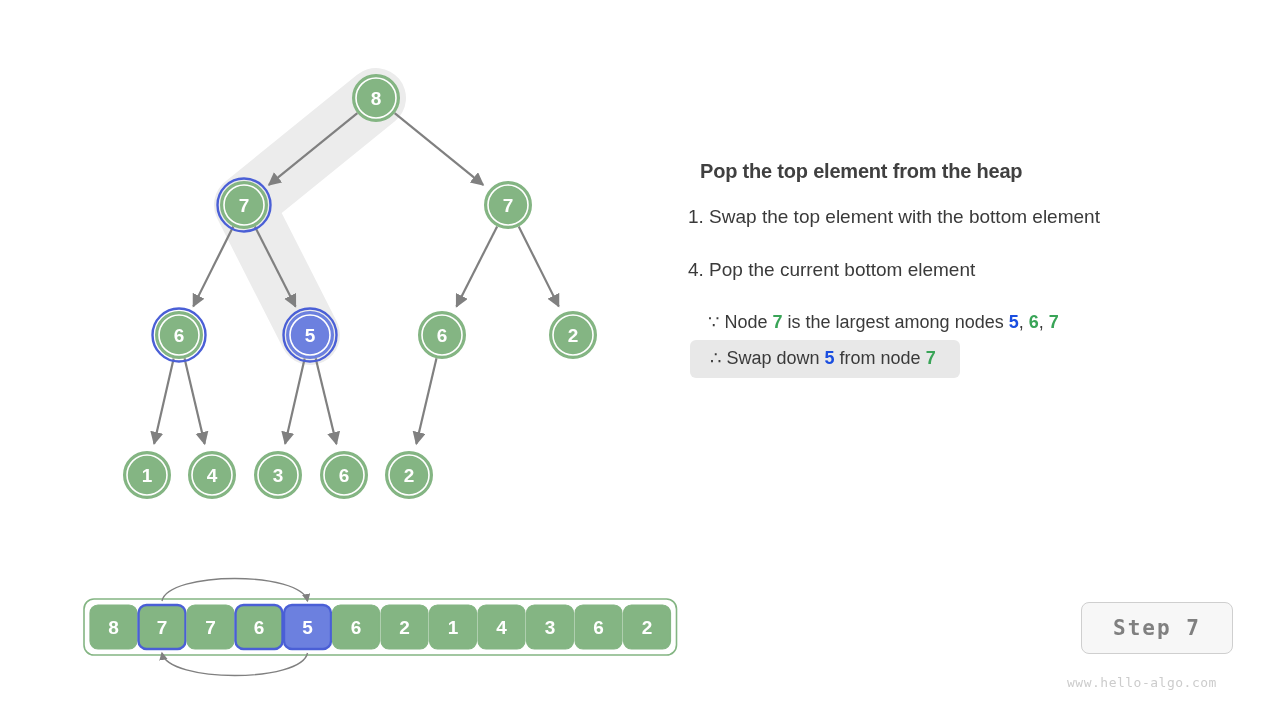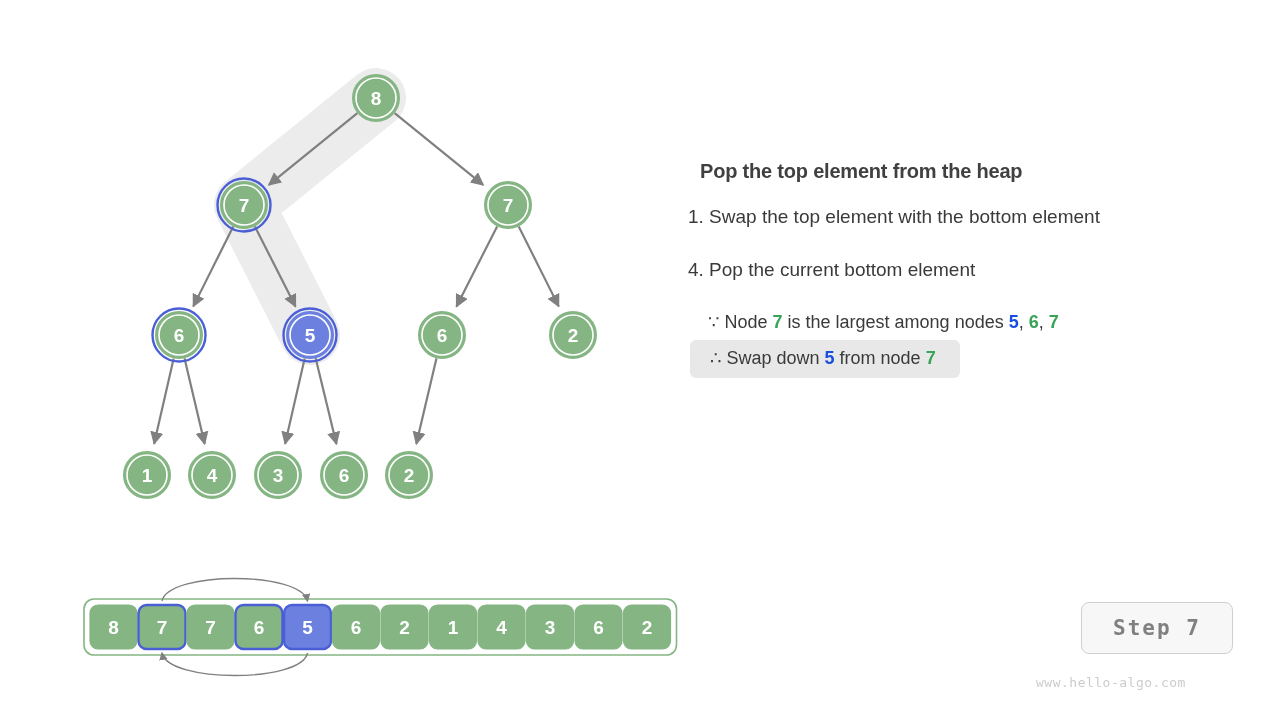--- a/index.html
+++ b/index.html
@@ -56,21 +56,21 @@
 
   
   #step-badge{
     position:absolute;left:1081px;top:602px;width:150px;height:50px;
     border:1px solid #cfcfcf;border-radius:8px;background:#f7f7f7;
     display:flex;align-items:center;justify-content:center;
     font-family:"DejaVu Sans Mono", monospace;
     font-size:21px;font-weight:700;color:#808080;letter-spacing:2px;
   }
   #watermark{
-    position:absolute;left:1036px;top:675px;
+    position:absolute;left:1067px;top:675px;
     font-family:"DejaVu Sans Mono", monospace;
     font-size:13px;color:#cccccc;letter-spacing:0.5px;
   }
 </style>
 </head>
 <body>
 
 <div id="stage">
 
   <svg id="tree-svg" viewBox="0 0 700 540">

